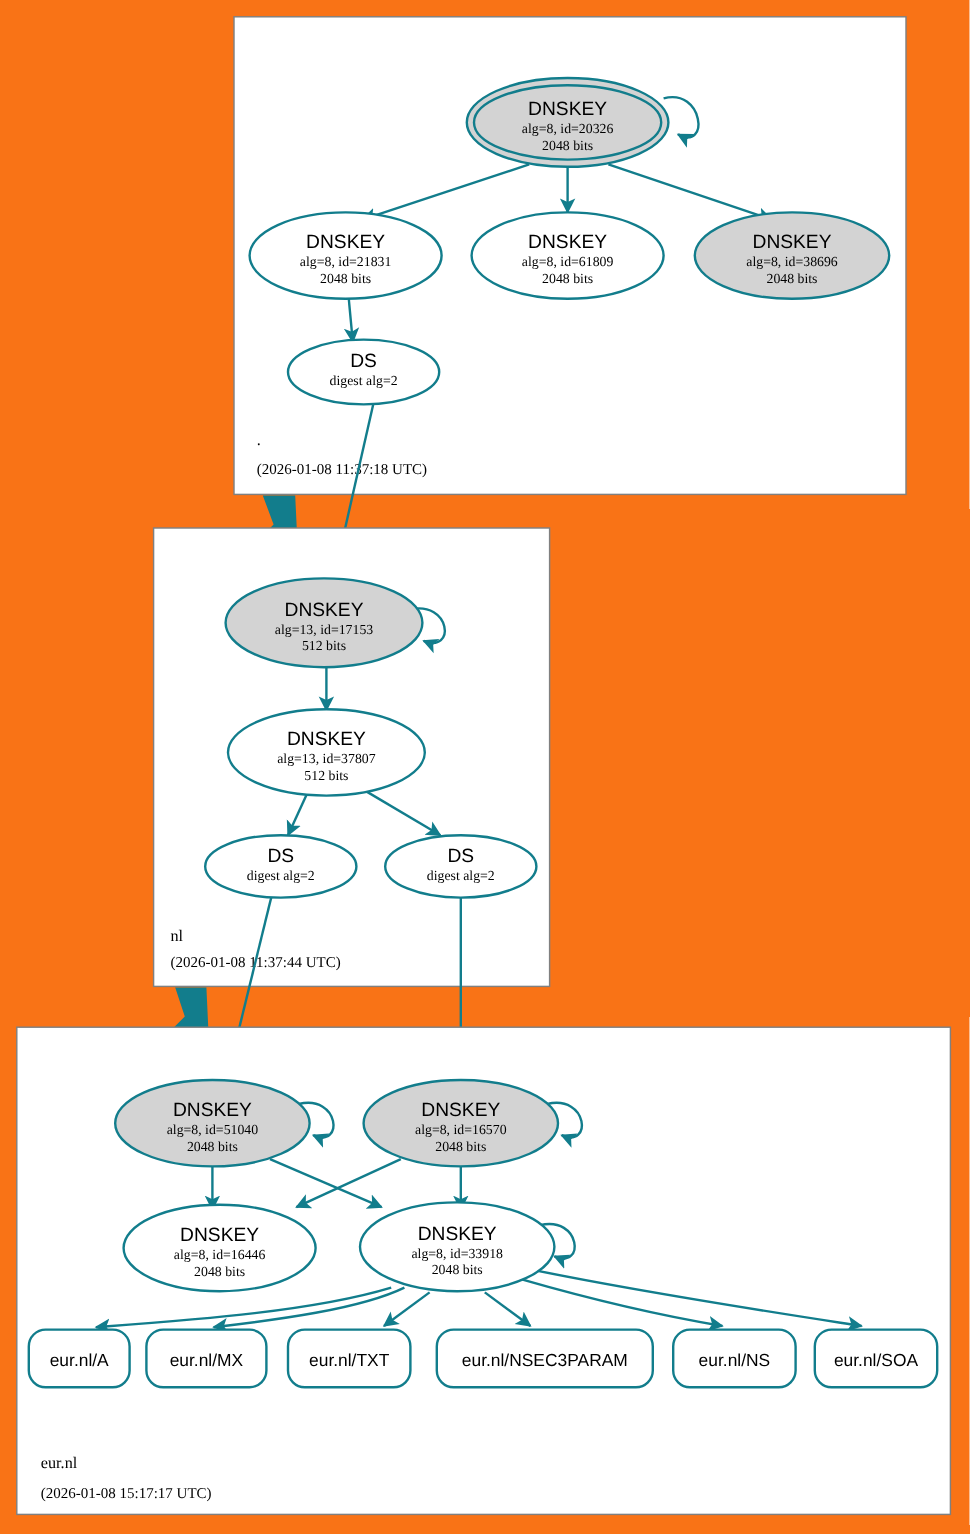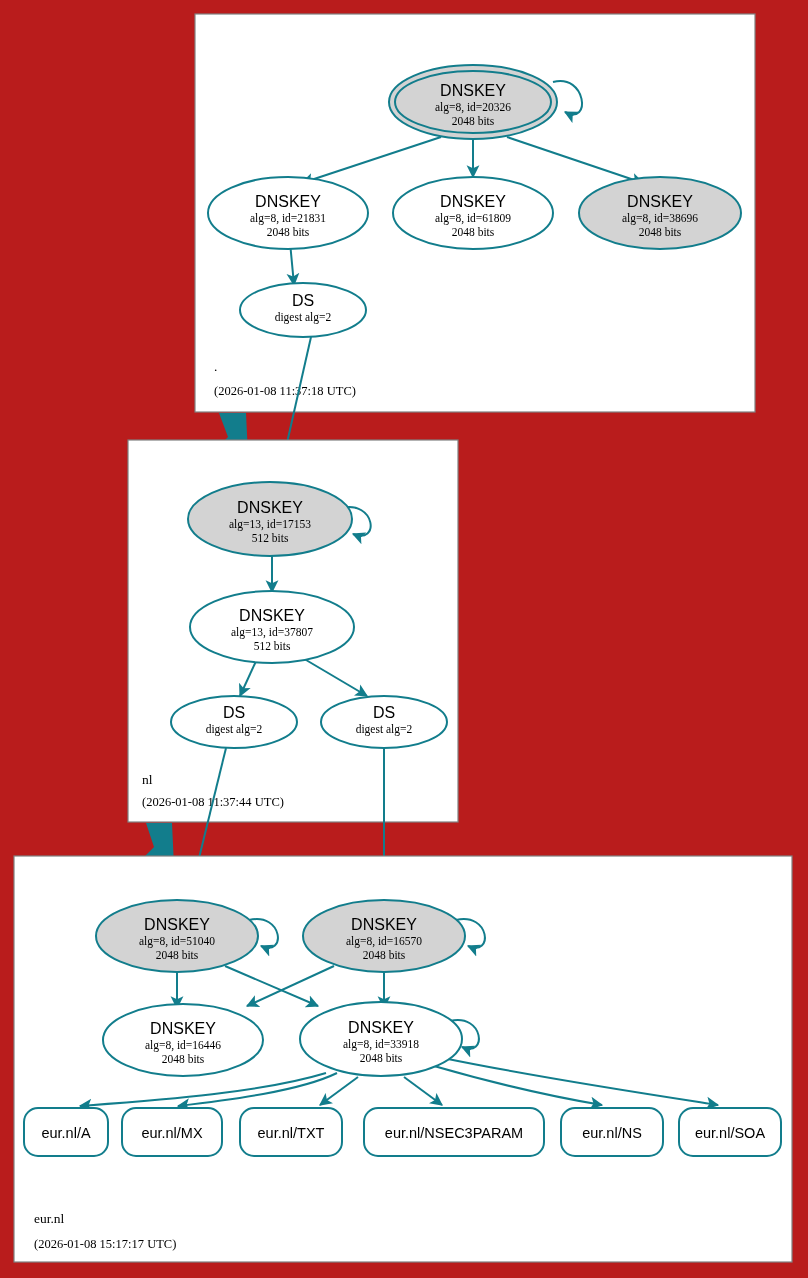--- a/index.html
+++ b/index.html
@@ -1,16 +1,16 @@
 <!DOCTYPE html>
 <html><head>
 <meta charset="utf-8">
 <style>
   html,body{margin:0;padding:0;background:#ffffff;}
-  #page{position:relative;width:808px;height:1278px;background:#b91c1c;
+  #page{position:relative;width:808px;height:1278px;background:#f97316;
         font-family:"Liberation Sans", sans-serif;overflow:hidden;}
   svg{display:block;}
   .zone-box{fill:#ffffff;stroke:#808080;stroke-width:1.2;}
   .node-ell{stroke:#127d8c;stroke-width:2;}
   .fill-white{fill:#ffffff;}
   .fill-grey{fill:#d3d3d3;}
   .rrset-box{fill:#ffffff;stroke:#127d8c;stroke-width:2;}
   .edge{stroke:#127d8c;stroke-width:2;fill:none;}
   .zonelink{fill:#127d8c;stroke:none;}
   .t-title{font-family:"Liberation Sans", sans-serif;font-size:16px;fill:#000000;text-anchor:middle;}

